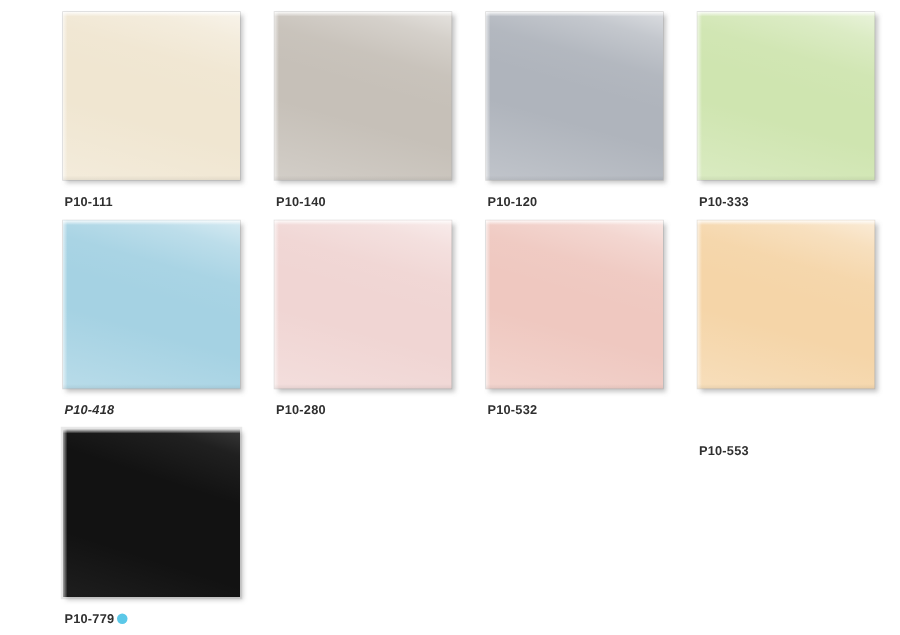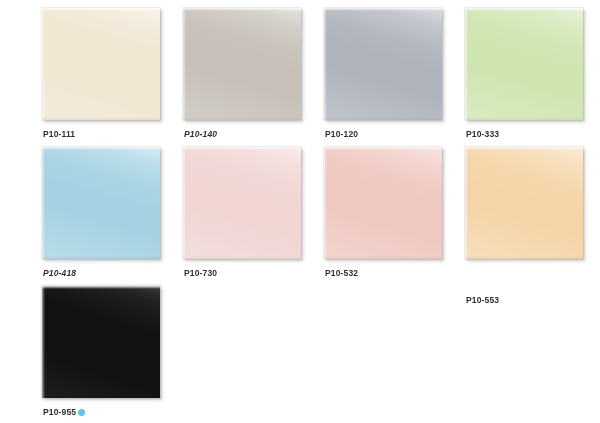--- a/index.html
+++ b/index.html
@@ -151,21 +151,21 @@
     <div class="swatch-cell">
       <div class="tile-wrap">
         <div class="tile" style="background: rgb(198, 192, 184);">
           <div class="gloss"></div>
           <div class="edge-hi"></div>
           <div class="edge-left"></div>
           <div class="edge-shade"></div>
         </div>
       </div>
       <div class="swatch-label-row">
-        <span class="swatch-label" style="color: rgb(47, 47, 47); font-style: italic;">P10-140</span>
+        <span class="swatch-label" style="color: rgb(47, 47, 47);">P10-140</span>
       </div>
     </div>
     <div class="swatch-cell">
       <div class="tile-wrap">
         <div class="tile" style="background: rgb(175, 180, 188);">
           <div class="gloss"></div>
           <div class="edge-hi"></div>
           <div class="edge-left"></div>
           <div class="edge-shade"></div>
         </div>
@@ -203,21 +203,21 @@
     <div class="swatch-cell">
       <div class="tile-wrap">
         <div class="tile" style="background: rgb(240, 213, 211);">
           <div class="gloss"></div>
           <div class="edge-hi"></div>
           <div class="edge-left"></div>
           <div class="edge-shade"></div>
         </div>
       </div>
       <div class="swatch-label-row">
-        <span class="swatch-label" style="color: rgb(47, 47, 47);">P10-730</span>
+        <span class="swatch-label" style="color: rgb(47, 47, 47);">P10-280</span>
       </div>
     </div>
     <div class="swatch-cell">
       <div class="tile-wrap">
         <div class="tile" style="background: rgb(239, 200, 192);">
           <div class="gloss"></div>
           <div class="edge-hi"></div>
           <div class="edge-left"></div>
           <div class="edge-shade"></div>
         </div>
@@ -242,17 +242,17 @@
     <div class="swatch-cell">
       <div class="tile-wrap">
         <div class="tile is-dark" style="background: rgb(18, 18, 18);">
           <div class="gloss"></div>
           <div class="edge-hi"></div>
           <div class="edge-left"></div>
           <div class="edge-shade"></div>
         </div>
       </div>
       <div class="swatch-label-row">
-        <span class="swatch-label" style="color: rgb(47, 47, 47);">P10-955</span>
+        <span class="swatch-label" style="color: rgb(47, 47, 47);">P10-779</span>
         <span class="label-dot" style="background: rgb(91, 200, 232);"></span>
       </div>
     </div>
   </div>
 
 </body></html>

